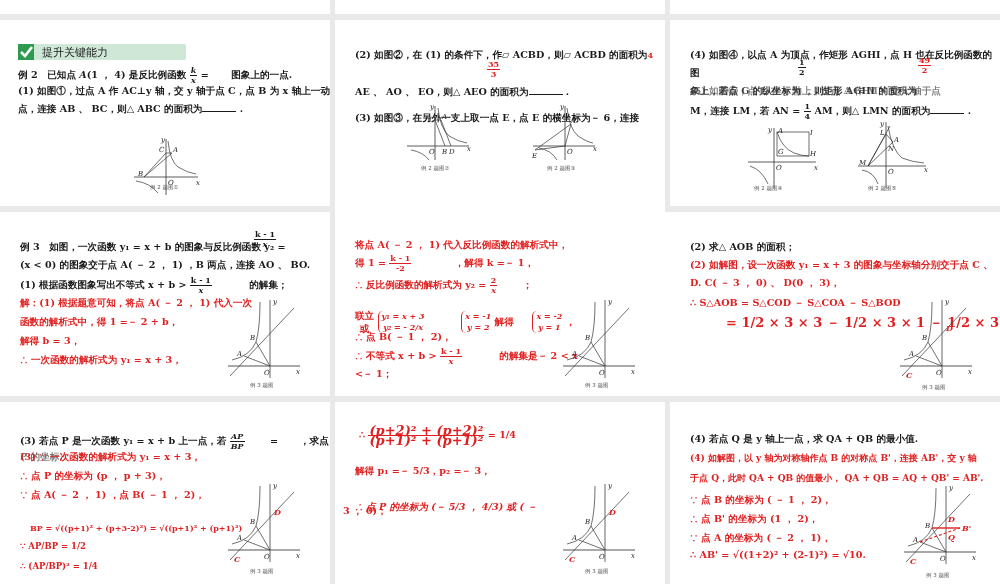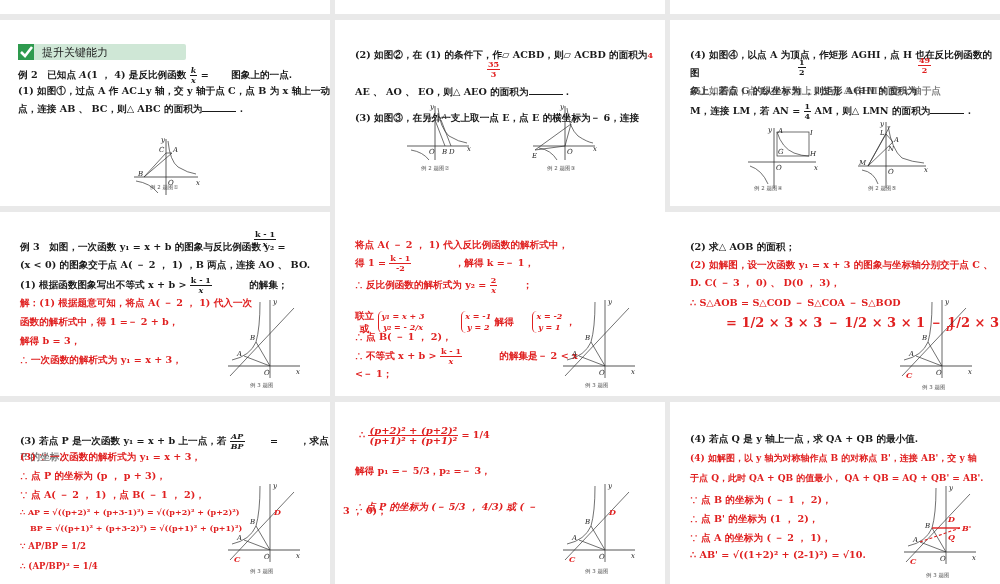--- a/index.html
+++ b/index.html
@@ -268,21 +268,20 @@
 <div class="slide" style="left:0;top:402px;width:330px;height:182px;">
   <div class="txt blk" style="left:20px;top:30px;">
     <span>(3) 若点 P 是一次函数 y₁ = x + b 上一点，若</span>
     <span class="frac"><span class="n it">AP</span><span class="d it">BP</span></span>
     <span style="display:inline-block;width:22px;"></span><span>=</span><span style="display:inline-block;width:22px;"></span><span>，求点</span>
   </div>
   <div class="txt blk" style="left:20px;top:48px;opacity:0.6;">P 的坐标.</div>
   <div class="txt red" style="left:20px;top:48px;">(3) ∵ 一次函数的解析式为 y₁ = x + 3，</div>
   <div class="txt red" style="left:20px;top:67px;">∴ 点 P 的坐标为 (p ， p + 3)，</div>
   <div class="txt red" style="left:20px;top:86px;">∵ 点 A( － 2 ， 1) ，点 B( － 1 ， 2)，</div>
-  <div class="txt red" style="left:20px;top:104px;font-size:8px;">∴ AP = √((p+2)² + (p+3-1)²) = √((p+2)² + (p+2)²)</div>
   <div class="txt red" style="left:30px;top:120px;font-size:8px;">BP = √((p+1)² + (p+3-2)²) = √((p+1)² + (p+1)²)</div>
   <div class="txt red" style="left:20px;top:138px;font-size:8.5px;">∵ AP/BP = 1/2</div>
   <div class="txt red" style="left:20px;top:158px;font-size:8.5px;">∴ (AP/BP)² = 1/4</div>
   <svg class="fig" style="left:226px;top:80px;" width="76" height="80" viewBox="0 0 76 80">
     <line x1="2" y1="68" x2="74" y2="68" stroke="#555" stroke-width="1.2"></line>
     <line x1="44" y1="2" x2="44" y2="80" stroke="#555" stroke-width="0.9"></line>
     <path d="M34 4 Q34 30 30 44 Q24 58 6 62" stroke="#333" fill="none" stroke-width="0.7"></path>
     <line x1="4" y1="78" x2="68" y2="10" stroke="#333" stroke-width="0.7"></line>
     <line x1="18" y1="58" x2="44" y2="68" stroke="#333" stroke-width="0.7"></line>
     <line x1="30" y1="44" x2="44" y2="68" stroke="#333" stroke-width="0.7"></line>
@@ -293,21 +292,21 @@
     <text x="70" y="76">x</text>
     <text class="r" x="48" y="33">D</text>
     <text class="r" x="8" y="80">C</text>
   </svg>
   <div class="cap" style="left:250px;top:166px;">例 3 题图</div>
 </div>
 
 <div class="slide" style="left:335px;top:402px;width:330px;height:182px;">
   <div class="txt red" style="left:24px;top:24px;">
     <span>∴ </span>
-    <span class="frac" style="font-size:10px;"><span class="n it">(p+2)² + (p+2)²</span><span class="d it">(p+1)² + (p+1)²</span></span>
+    <span class="frac" style="font-size:13px;"><span class="n it">(p+2)² + (p+2)²</span><span class="d it">(p+1)² + (p+1)²</span></span>
     <span>= 1/4</span>
   </div>
   <div class="txt red" style="left:20px;top:62px;">解得 p₁ =－ 5/3，p₂ =－ 3，</div>
   <div class="txt red" style="left:20px;top:98px;font-style:italic;">∴ 点 P 的坐标为 (－ 5/3 ， 4/3) 或 ( －</div>
   <div class="txt red" style="left:8px;top:102px;text-align:center;">3 ， 0)；</div>
   <svg class="fig" style="left:226px;top:80px;" width="76" height="80" viewBox="0 0 76 80">
     <line x1="2" y1="68" x2="74" y2="68" stroke="#555" stroke-width="1.2"></line>
     <line x1="44" y1="2" x2="44" y2="80" stroke="#555" stroke-width="0.9"></line>
     <path d="M34 4 Q34 30 30 44 Q24 58 6 62" stroke="#333" fill="none" stroke-width="0.7"></path>
     <line x1="4" y1="78" x2="68" y2="10" stroke="#333" stroke-width="0.7"></line>

